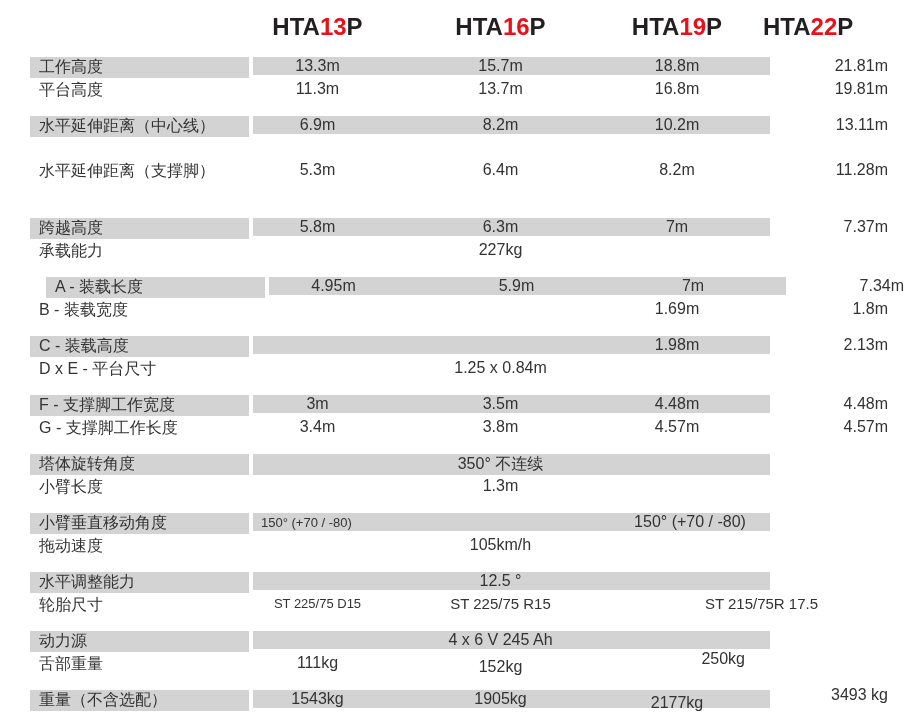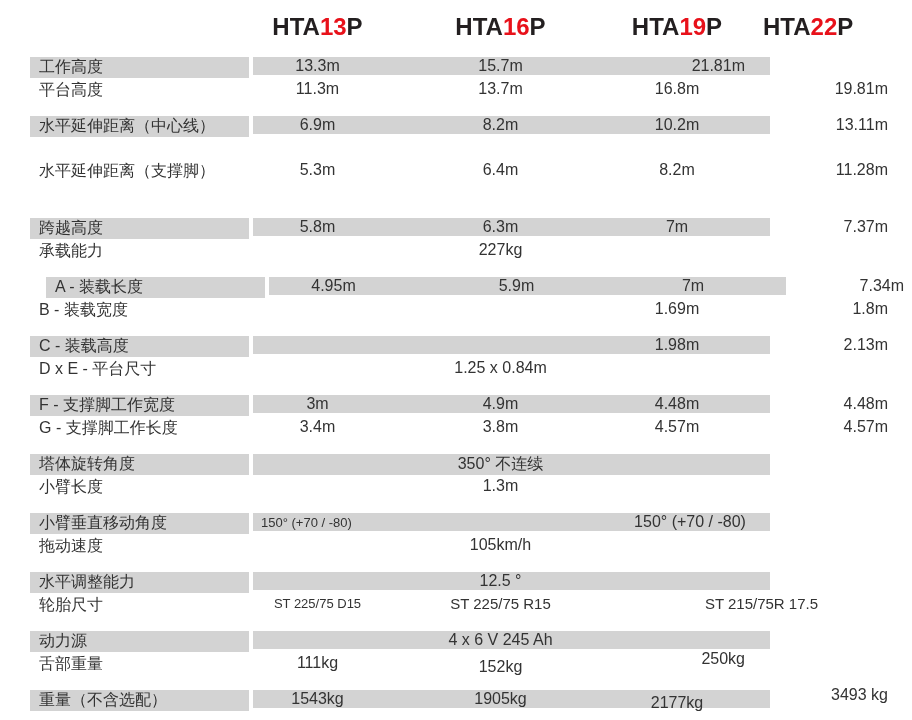--- a/index.html
+++ b/index.html
@@ -55,20 +55,21 @@
     </div>
   </div>
 
   <div id="rows">
       <div class="row g" style="height: 26px;">
         <div class="lbl">工作高度</div>
         <div class="gut"></div>
         <div class="vals">
           <div class="vc c1">13.3m</div>
           <div class="vc c2">15.7m</div>
+          <div class="vc c3">18.8m</div>
           <div class="vc c4">21.81m</div>
         </div>
       </div>
       <div class="row" style="height: 33px;">
         <div class="lbl">平台高度</div>
         <div class="gut"></div>
         <div class="vals">
           <div class="vc c1">11.3m</div>
           <div class="vc c2">13.7m</div>
           <div class="vc c3">16.8m</div>
@@ -153,21 +154,21 @@
           <div class="vc c2">1.25 x 0.84m</div>
           <div class="vc c3"></div>
           <div class="vc c4"></div>
         </div>
       </div>
       <div class="row g" style="height: 26px;">
         <div class="lbl">F - 支撑脚工作宽度</div>
         <div class="gut"></div>
         <div class="vals">
           <div class="vc c1">3m</div>
-          <div class="vc c2">4.9m</div>
+          <div class="vc c2">3.5m</div>
           <div class="vc c3">4.48m</div>
           <div class="vc c4">4.48m</div>
         </div>
       </div>
       <div class="row" style="height: 33px;">
         <div class="lbl">G - 支撑脚工作长度</div>
         <div class="gut"></div>
         <div class="vals">
           <div class="vc c1">3.4m</div>
           <div class="vc c2">3.8m</div>

